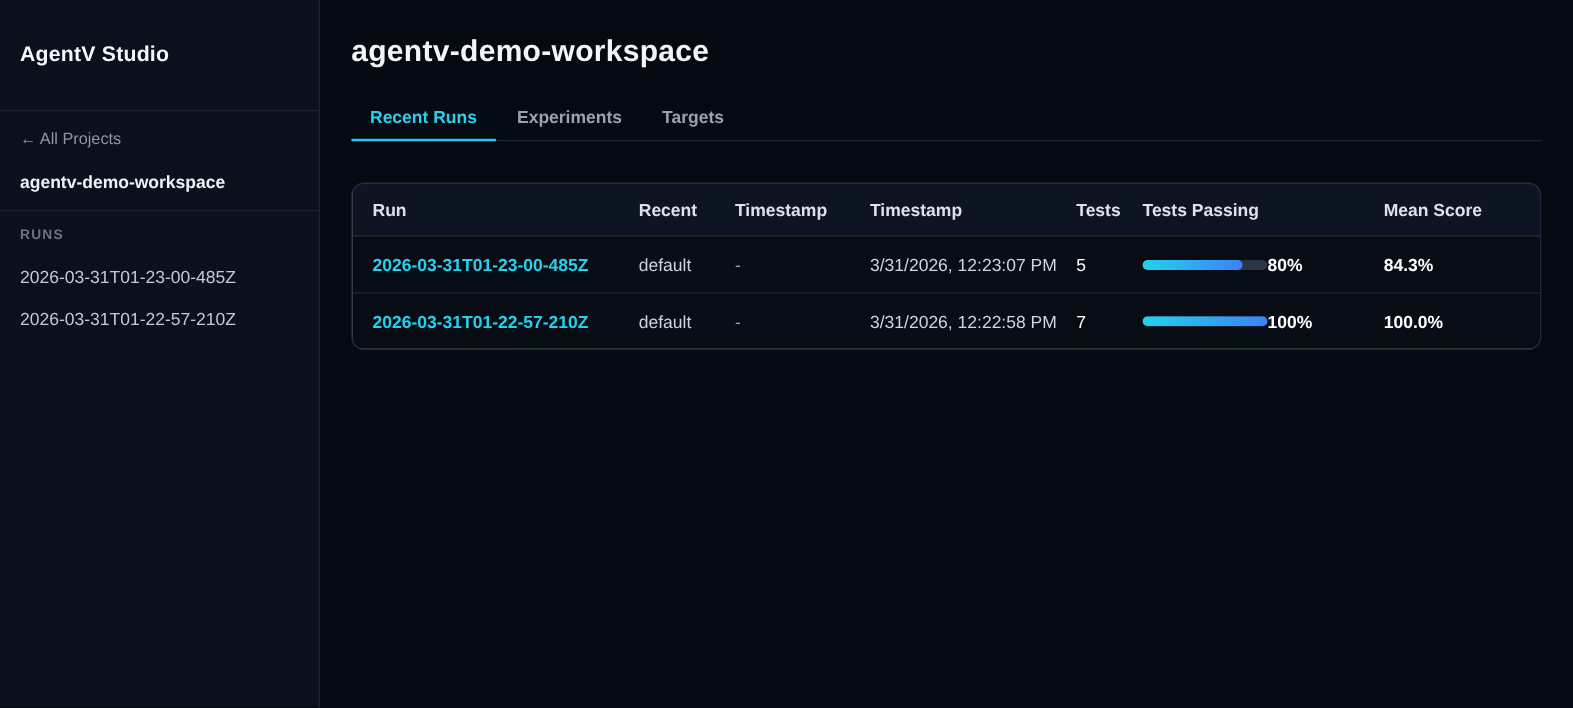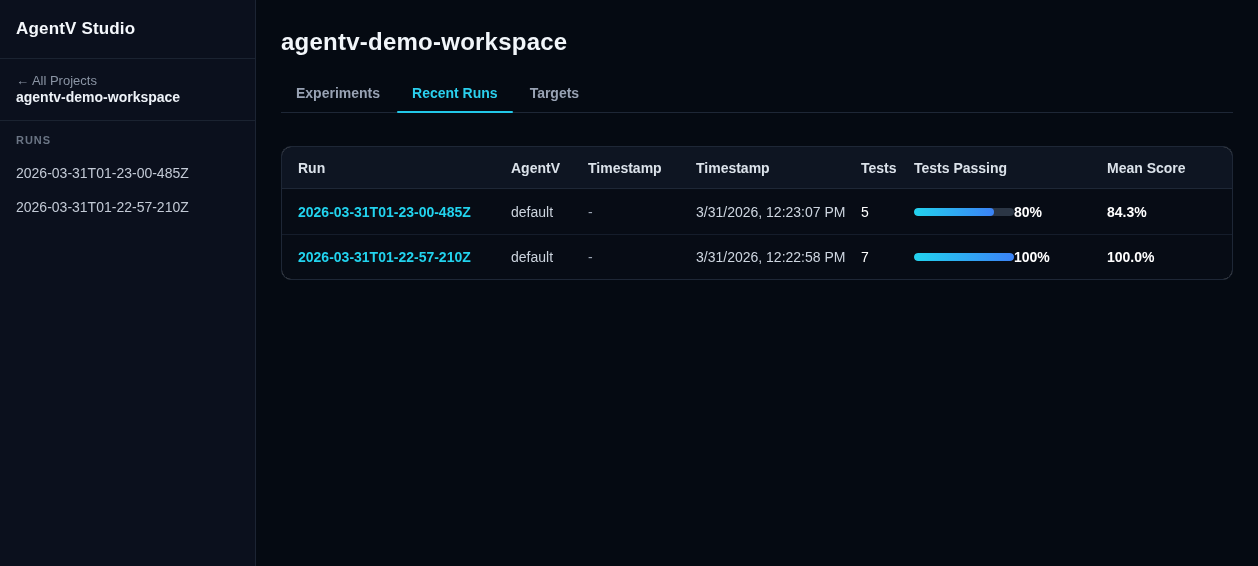--- a/index.html
+++ b/index.html
@@ -13,33 +13,33 @@
   .app { display: flex; width: 1258px; height: 566px; }
 
   
   .sidebar {
     width: 256px; height: 100%;
     background: #0b101d;
     border-right: 1px solid #1c2433;
     flex-shrink: 0;
   }
   .sidebar-header {
-    padding: 19px 16px;
+    padding: 34px 16px;
     border-bottom: 1px solid #1b2331;
   }
   .sidebar-header h1 {
     font-size: 17px; font-weight: 700; color: #f5f8fc; letter-spacing: 0.01em;
   }
   .sidebar-project {
     padding: 14px 16px 15px;
     border-bottom: 1px solid #1b2331;
   }
   .back-link {
     display: block; font-size: 13px; color: #8b95a5;
-    text-decoration: none; margin-bottom: 1px; cursor: pointer;
+    text-decoration: none; margin-bottom: 19px; cursor: pointer;
   }
   .sidebar-workspace { font-size: 14px; font-weight: 700; color: #eef2f8; }
   .sidebar-runs { padding-top: 13px; }
   .runs-label {
     font-size: 11px; font-weight: 700; color: #6b7585;
     letter-spacing: 0.09em; padding: 0 16px; margin-bottom: 10px;
     text-transform: uppercase;
   }
   .run-item {
     font-size: 14px; color: #c3cad6; padding: 9px 16px; cursor: pointer;
@@ -131,30 +131,30 @@
       <div class="runs-label">RUNS</div>
       <div class="run-item">2026-03-31T01-23-00-485Z</div>
       <div class="run-item">2026-03-31T01-22-57-210Z</div>
     </div>
   </aside>
 
   <main class="main">
     <h1 class="page-title">agentv-demo-workspace</h1>
 
     <div class="tabs">
+      <div class="tab active">Recent Runs</div>
       <div class="tab">Experiments</div>
-      <div class="tab active">Recent Runs</div>
       <div class="tab">Targets</div>
     </div>
 
     <div class="card">
 
       <div class="trow thead">
         <div class="cell">Run</div>
-        <div class="cell">AgentV</div>
+        <div class="cell">Recent</div>
         <div class="cell">Timestamp</div>
         <div class="cell">Timestamp</div>
         <div class="cell right">Tests</div>
         <div class="cell pad-bar">Tests Passing</div>
         <div class="cell right">Mean Score</div>
       </div>
 
       <div class="trow tbody-row">
         <div class="cell">
           <a class="run-link">2026-03-31T01-23-00-485Z</a>

